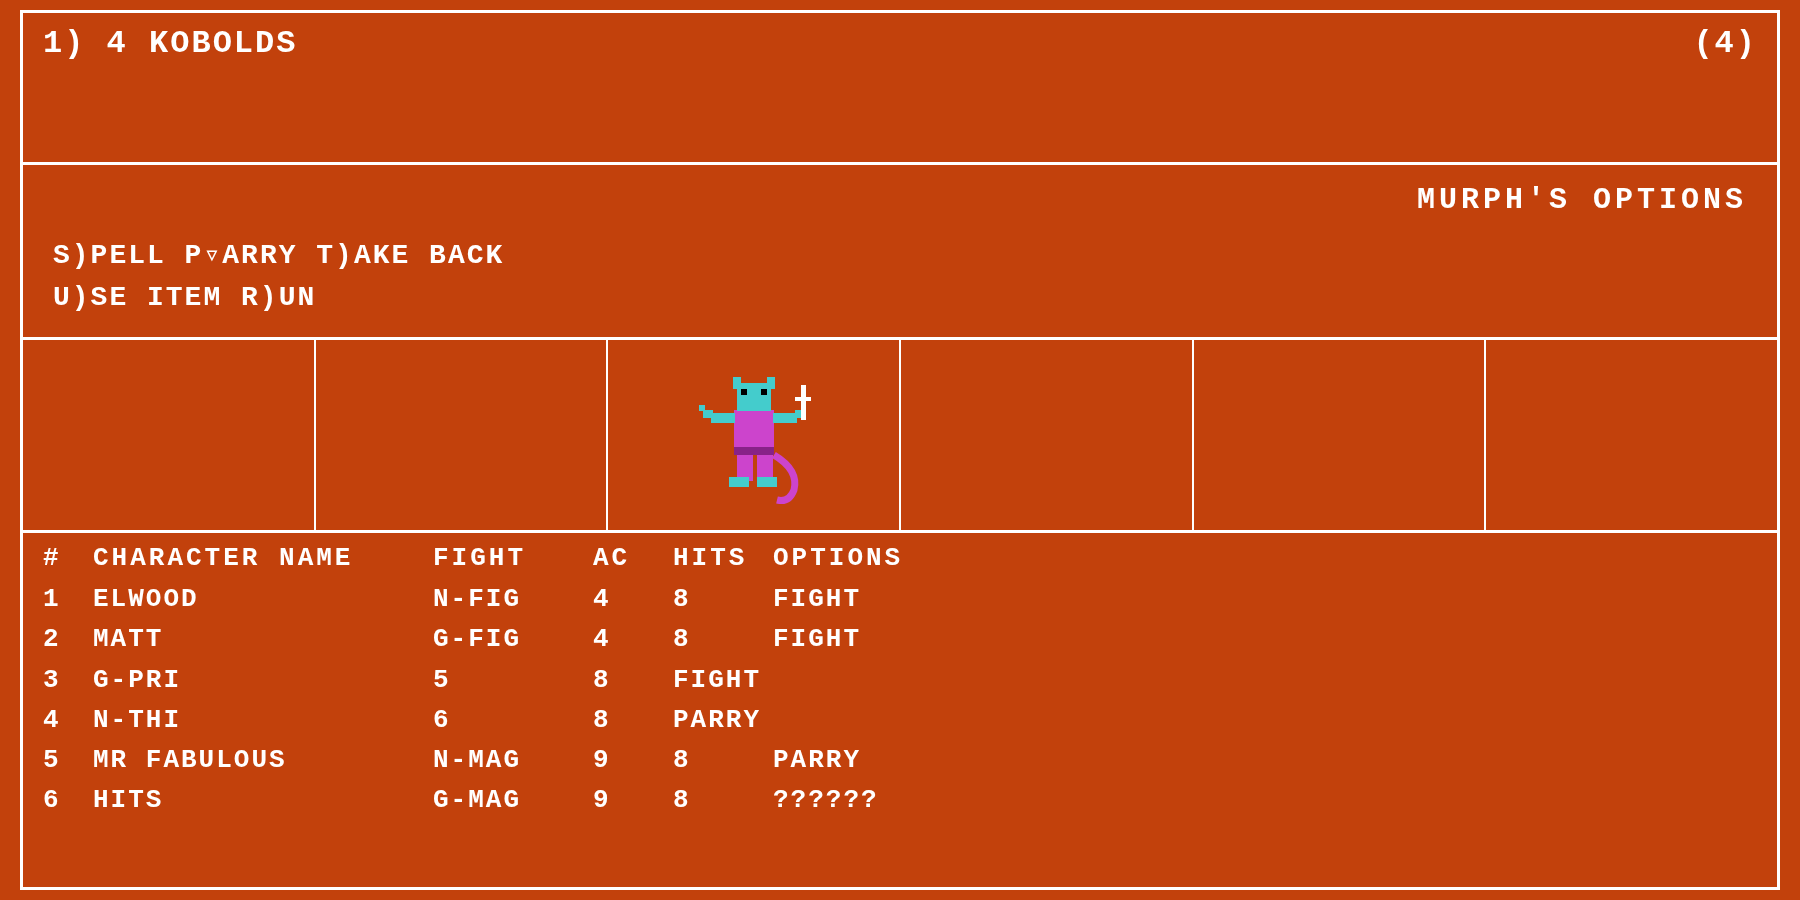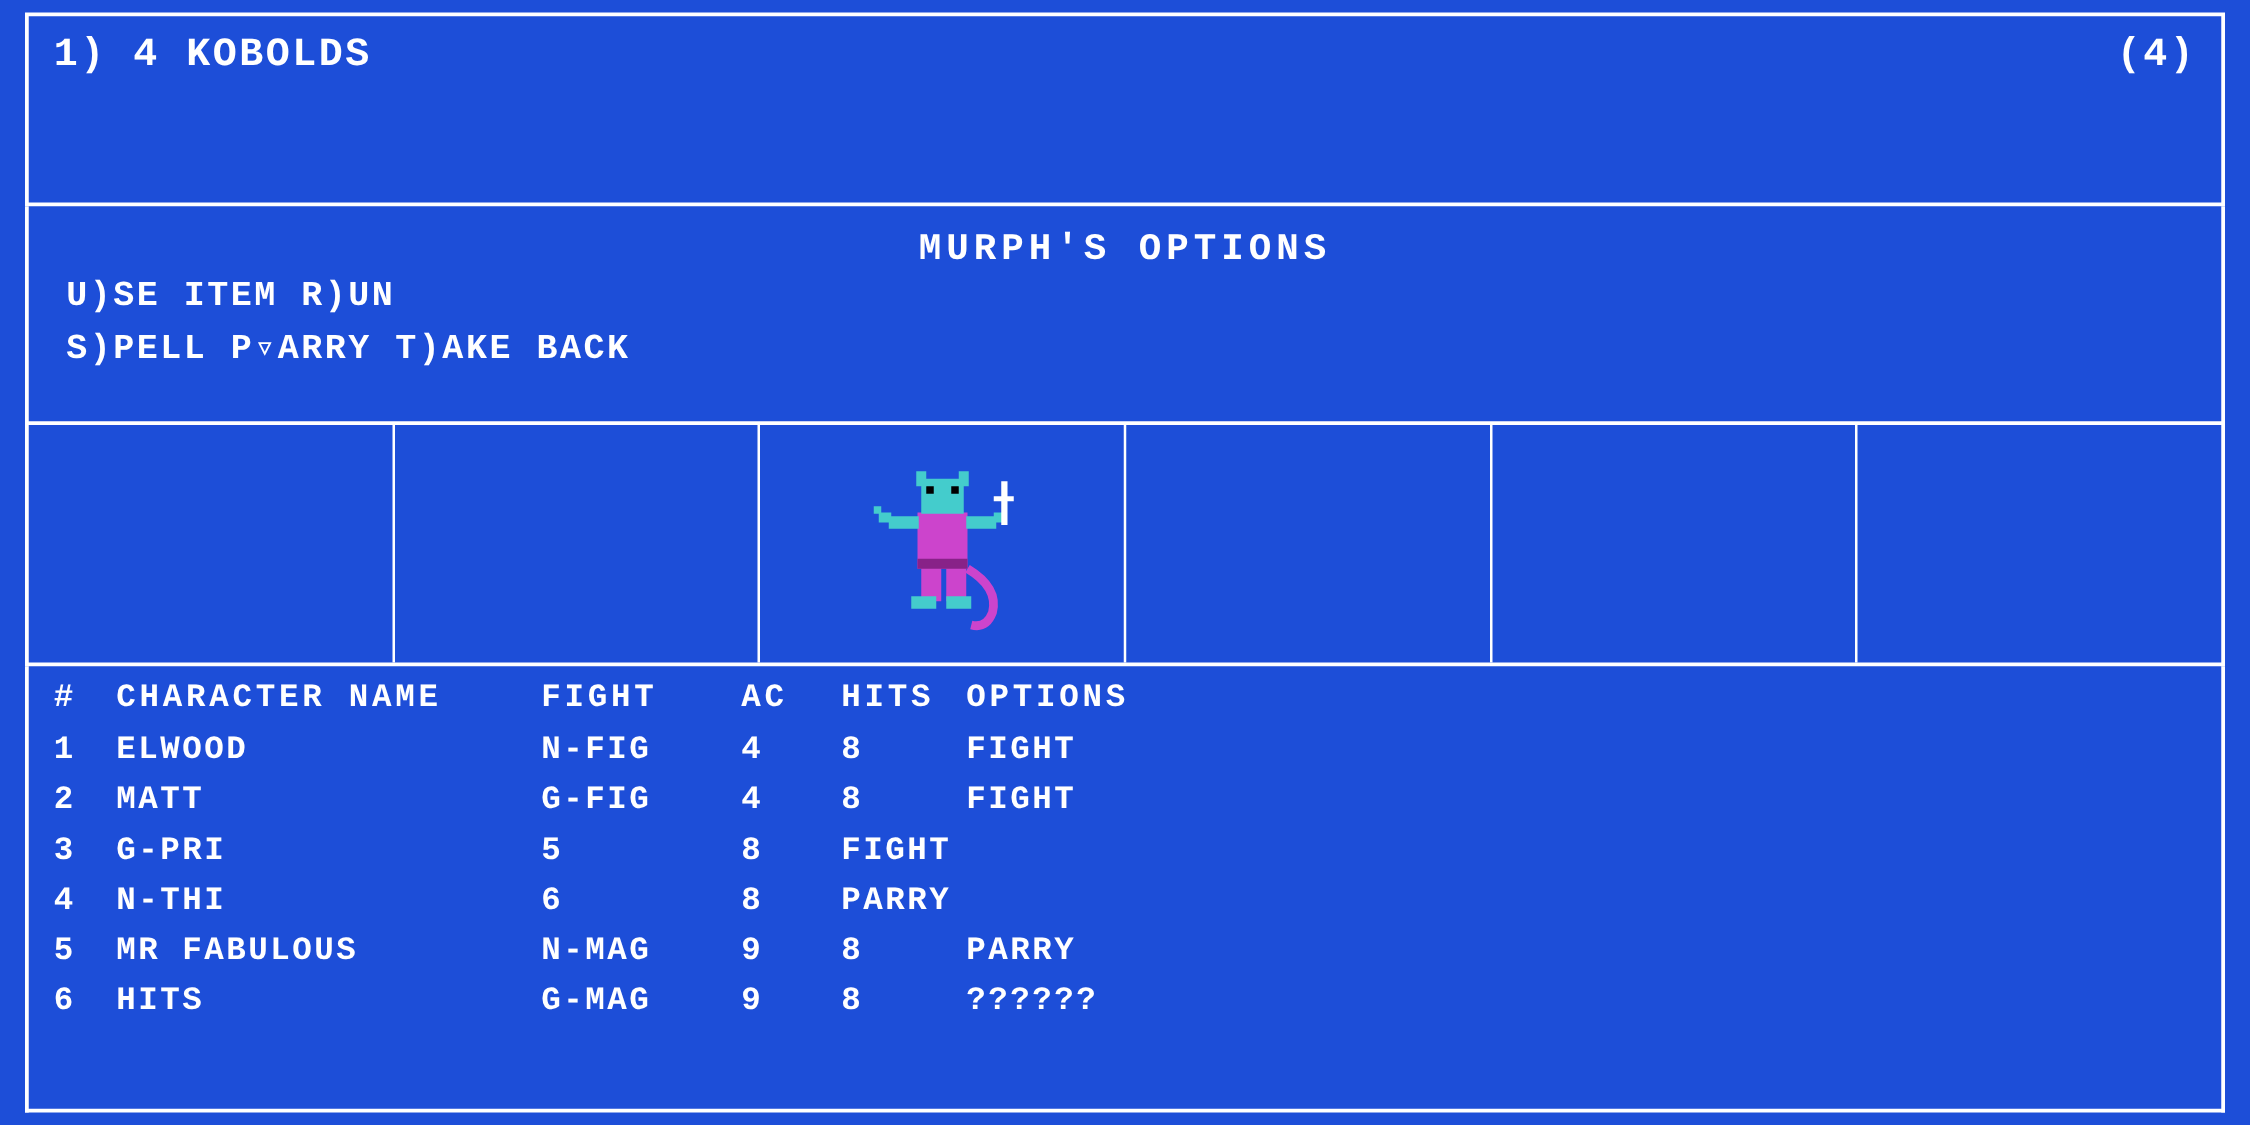--- a/index.html
+++ b/index.html
@@ -13,21 +13,21 @@
       width: 1800px;
       height: 900px;
       overflow: hidden;
       font-family: 'Courier New', Courier, monospace;
       color: #fff;
     }
 
     .screen {
       width: 1800px;
       height: 900px;
-      background: #1d4ed8;
+      background: #c2410c;
       display: flex;
       flex-direction: column;
       padding: 10px 20px;
       gap: 0;
     }
 
     
     .encounter-box {
       border: 3px solid #fff;
       padding: 12px 20px 10px 20px;
@@ -59,21 +59,22 @@
       border-top: none;
       padding: 18px 30px 18px 30px;
       min-height: 175px;
     }
 
     .options-title {
       font-size: 30px;
       font-weight: bold;
       letter-spacing: 4px;
       color: #fff;
-      text-align: center;
+      text-align: right;
+      margin-bottom: 18px;
     }
 
     .options-row {
       font-size: 28px;
       font-weight: bold;
       letter-spacing: 2px;
       color: #fff;
       line-height: 1.5;
     }
 
@@ -141,22 +142,22 @@
 
 <div class="screen">
 
   <div class="encounter-box">
     <span class="encounter-title">1)  4 KOBOLDS</span>
     <span class="encounter-count">(4)</span>
   </div>
 
   <div class="options-box">
     <div class="options-title">MURPH'S OPTIONS</div>
+    <div class="options-row">S)PELL      P▿ARRY  T)AKE BACK</div>
     <div class="options-row">U)SE ITEM  R)UN</div>
-    <div class="options-row">S)PELL      P▿ARRY  T)AKE BACK</div>
   </div>
 
   <div class="battle-area">
     <div class="battle-cell"></div>
     <div class="battle-cell"></div>
     <div class="battle-cell center">
 
       <svg width="130" height="160" viewBox="0 0 130 160" xmlns="http://www.w3.org/2000/svg">
 
         <rect x="45" y="55" width="40" height="45" fill="#cc44cc"></rect>

